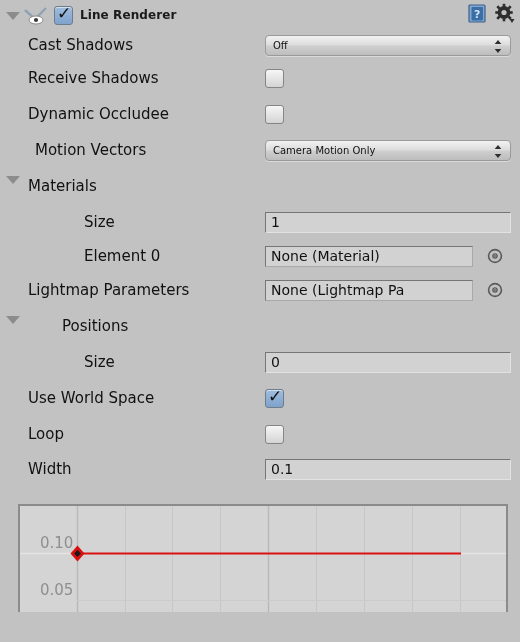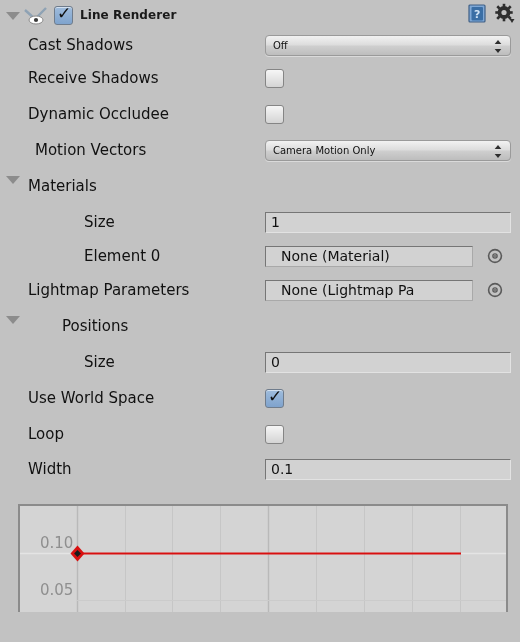--- a/index.html
+++ b/index.html
@@ -173,21 +173,21 @@
     box-sizing: border-box;
     background: #d2d2d2;
     border-top: 1px solid #767676;
     border-left: 1px solid #767676;
     border-right: 1px solid #a9a9a9;
     border-bottom: 1px solid #a9a9a9;
     font-size: 14px;
     color: #111;
     display: flex;
     align-items: center;
-    padding-left: 15px;
+    padding-left: 5px;
     overflow: hidden;
     white-space: nowrap;
     cursor: pointer;
   }
   .picker {
     position: absolute;
     left: 487px;
     width: 16px;
     height: 16px;
     cursor: pointer;

